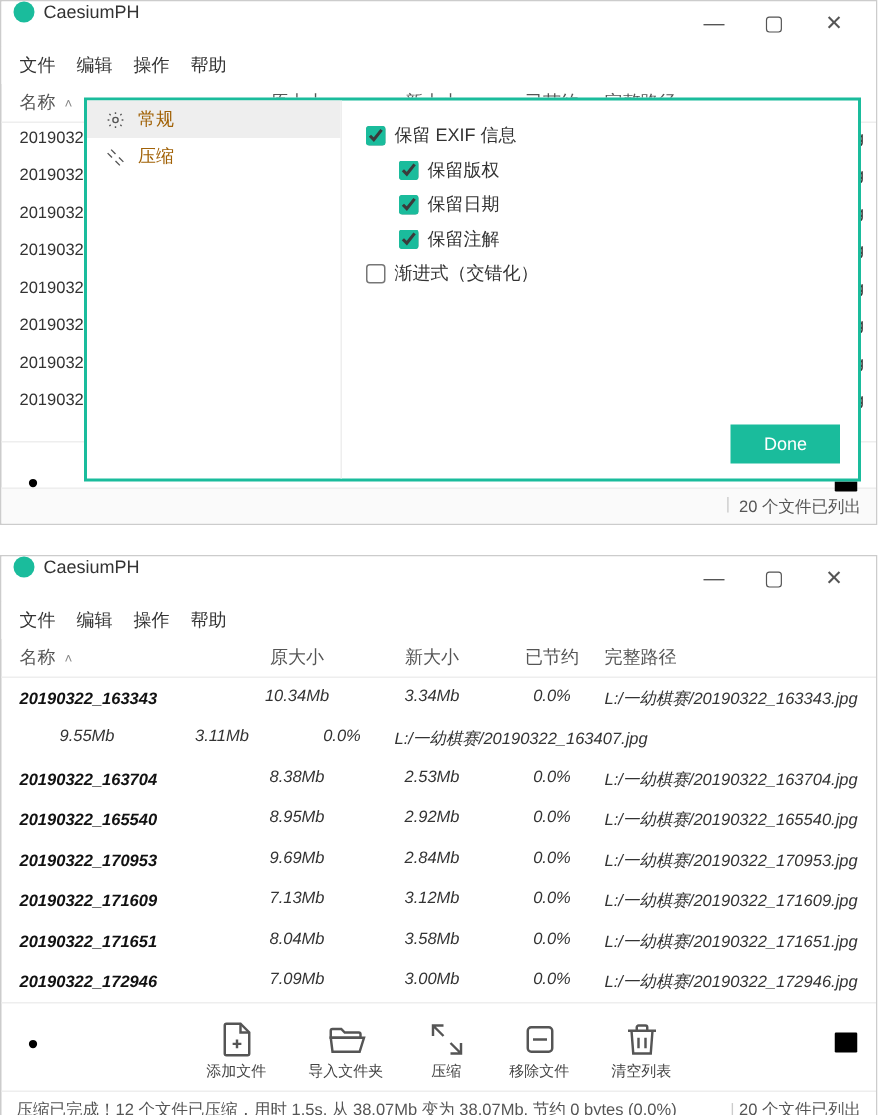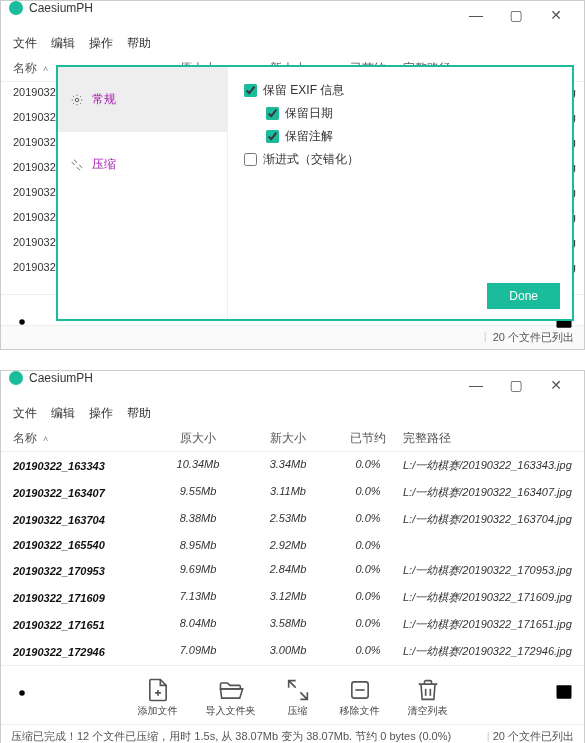--- a/index.html
+++ b/index.html
@@ -24,21 +24,21 @@
 .partial-row-left { position: absolute; left: 12px; font-size: 11px; color: #333; font-weight: normal;}
 .partial-row-right { position: absolute; right: 8px; font-size: 11px; color: #333; }
 .toolbar { display: flex; justify-content: center; align-items: flex-end; gap: 28px; padding: 10px 0 6px; border-top: 1px solid #eee; position: relative; }
 .tool { display: flex; flex-direction: column; align-items: center; font-size: 10px; color: #444; cursor: pointer; }
 .tool svg { width: 28px; height: 28px; stroke: #555; fill: none; stroke-width: 1.4; }
 .gear-left { position: absolute; left: 10px; top: 16px; cursor: pointer; }
 .panel-right { position: absolute; right: 10px; top: 16px; }
 .statusbar { display: flex; justify-content: flex-end; padding: 4px 10px; font-size: 11px; color: #555; border-top: 1px solid #eee; background:#fafafa;}
 .settings-panel { position: absolute; top: 64px; left: 55px; width: 518px; height: 256px; background: #fff; border: 2px solid #1abc9c; z-index: 10; display: flex; }
 .settings-side { width: 170px; border-right: 1px solid #eee; }
-.settings-tab { display: flex; align-items: center; gap: 8px; padding: 24px 12px; font-size: 12px; color: #a21caf; cursor: pointer; }
+.settings-tab { display: flex; align-items: center; gap: 8px; padding: 4px 12px; font-size: 12px; color: #a16207; cursor: pointer; }
 .settings-tab.active { background: #eee; }
 .settings-body { flex: 1; padding: 12px 16px; font-size: 12px; color: #333; }
 .checkrow { display: flex; align-items: center; gap: 6px; padding: 3px 0; }
 .checkrow.indent { padding-left: 22px; }
 .done-btn { position: absolute; bottom: 10px; right: 12px; background: #1abc9c; color: #fff; padding: 6px 22px; font-size: 12px; border: none; cursor: pointer; }
 .sort-caret { font-size: 9px; color: #888; }
 .window1-body { position: relative; height: 212px; overflow: hidden; }
 input[type=checkbox]{ accent-color:#1abc9c; width:13px; height:13px;}
 .statusbar2 { display:flex; justify-content:space-between; padding: 4px 10px; font-size: 11px; color: #555; border-top:1px solid #eee;}
 </style>
@@ -141,20 +141,24 @@
         <span>压缩</span>
       </div>
     </div>
     <div class="settings-body">
       <label class="checkrow">
           <input type="checkbox" checked="" style="">
           <span>保留 EXIF 信息</span>
         </label>
       <label class="checkrow indent">
           <input type="checkbox" checked="" style="">
+          <span>保留版权</span>
+        </label>
+      <label class="checkrow indent">
+          <input type="checkbox" checked="" style="">
           <span>保留日期</span>
         </label>
       <label class="checkrow indent">
           <input type="checkbox" checked="" style="">
           <span>保留注解</span>
         </label>
       <label class="checkrow">
           <input type="checkbox" style="">
           <span>渐进式（交错化）</span>
         </label>
@@ -193,38 +197,38 @@
   </div>
   <div id="w2rows">
       <div class="row">
         <div class="col-name">20190322_163343</div>
         <div class="col-orig">10.34Mb</div>
         <div class="col-new">3.34Mb</div>
         <div class="col-saved">0.0%</div>
         <div class="col-path">L:/一幼棋赛/20190322_163343.jpg</div>
       </div>
       <div class="row">
-        <div class="col-name">20190322_163407</div>
         <div class="col-orig">9.55Mb</div>
         <div class="col-new">3.11Mb</div>
         <div class="col-saved">0.0%</div>
         <div class="col-path">L:/一幼棋赛/20190322_163407.jpg</div>
       </div>
       <div class="row">
         <div class="col-name">20190322_163704</div>
         <div class="col-orig">8.38Mb</div>
         <div class="col-new">2.53Mb</div>
         <div class="col-saved">0.0%</div>
         <div class="col-path">L:/一幼棋赛/20190322_163704.jpg</div>
       </div>
       <div class="row">
         <div class="col-name">20190322_165540</div>
         <div class="col-orig">8.95Mb</div>
         <div class="col-new">2.92Mb</div>
         <div class="col-saved">0.0%</div>
+        <div class="col-path">L:/一幼棋赛/20190322_165540.jpg</div>
       </div>
       <div class="row">
         <div class="col-name">20190322_170953</div>
         <div class="col-orig">9.69Mb</div>
         <div class="col-new">2.84Mb</div>
         <div class="col-saved">0.0%</div>
         <div class="col-path">L:/一幼棋赛/20190322_170953.jpg</div>
       </div>
       <div class="row">
         <div class="col-name">20190322_171609</div>

